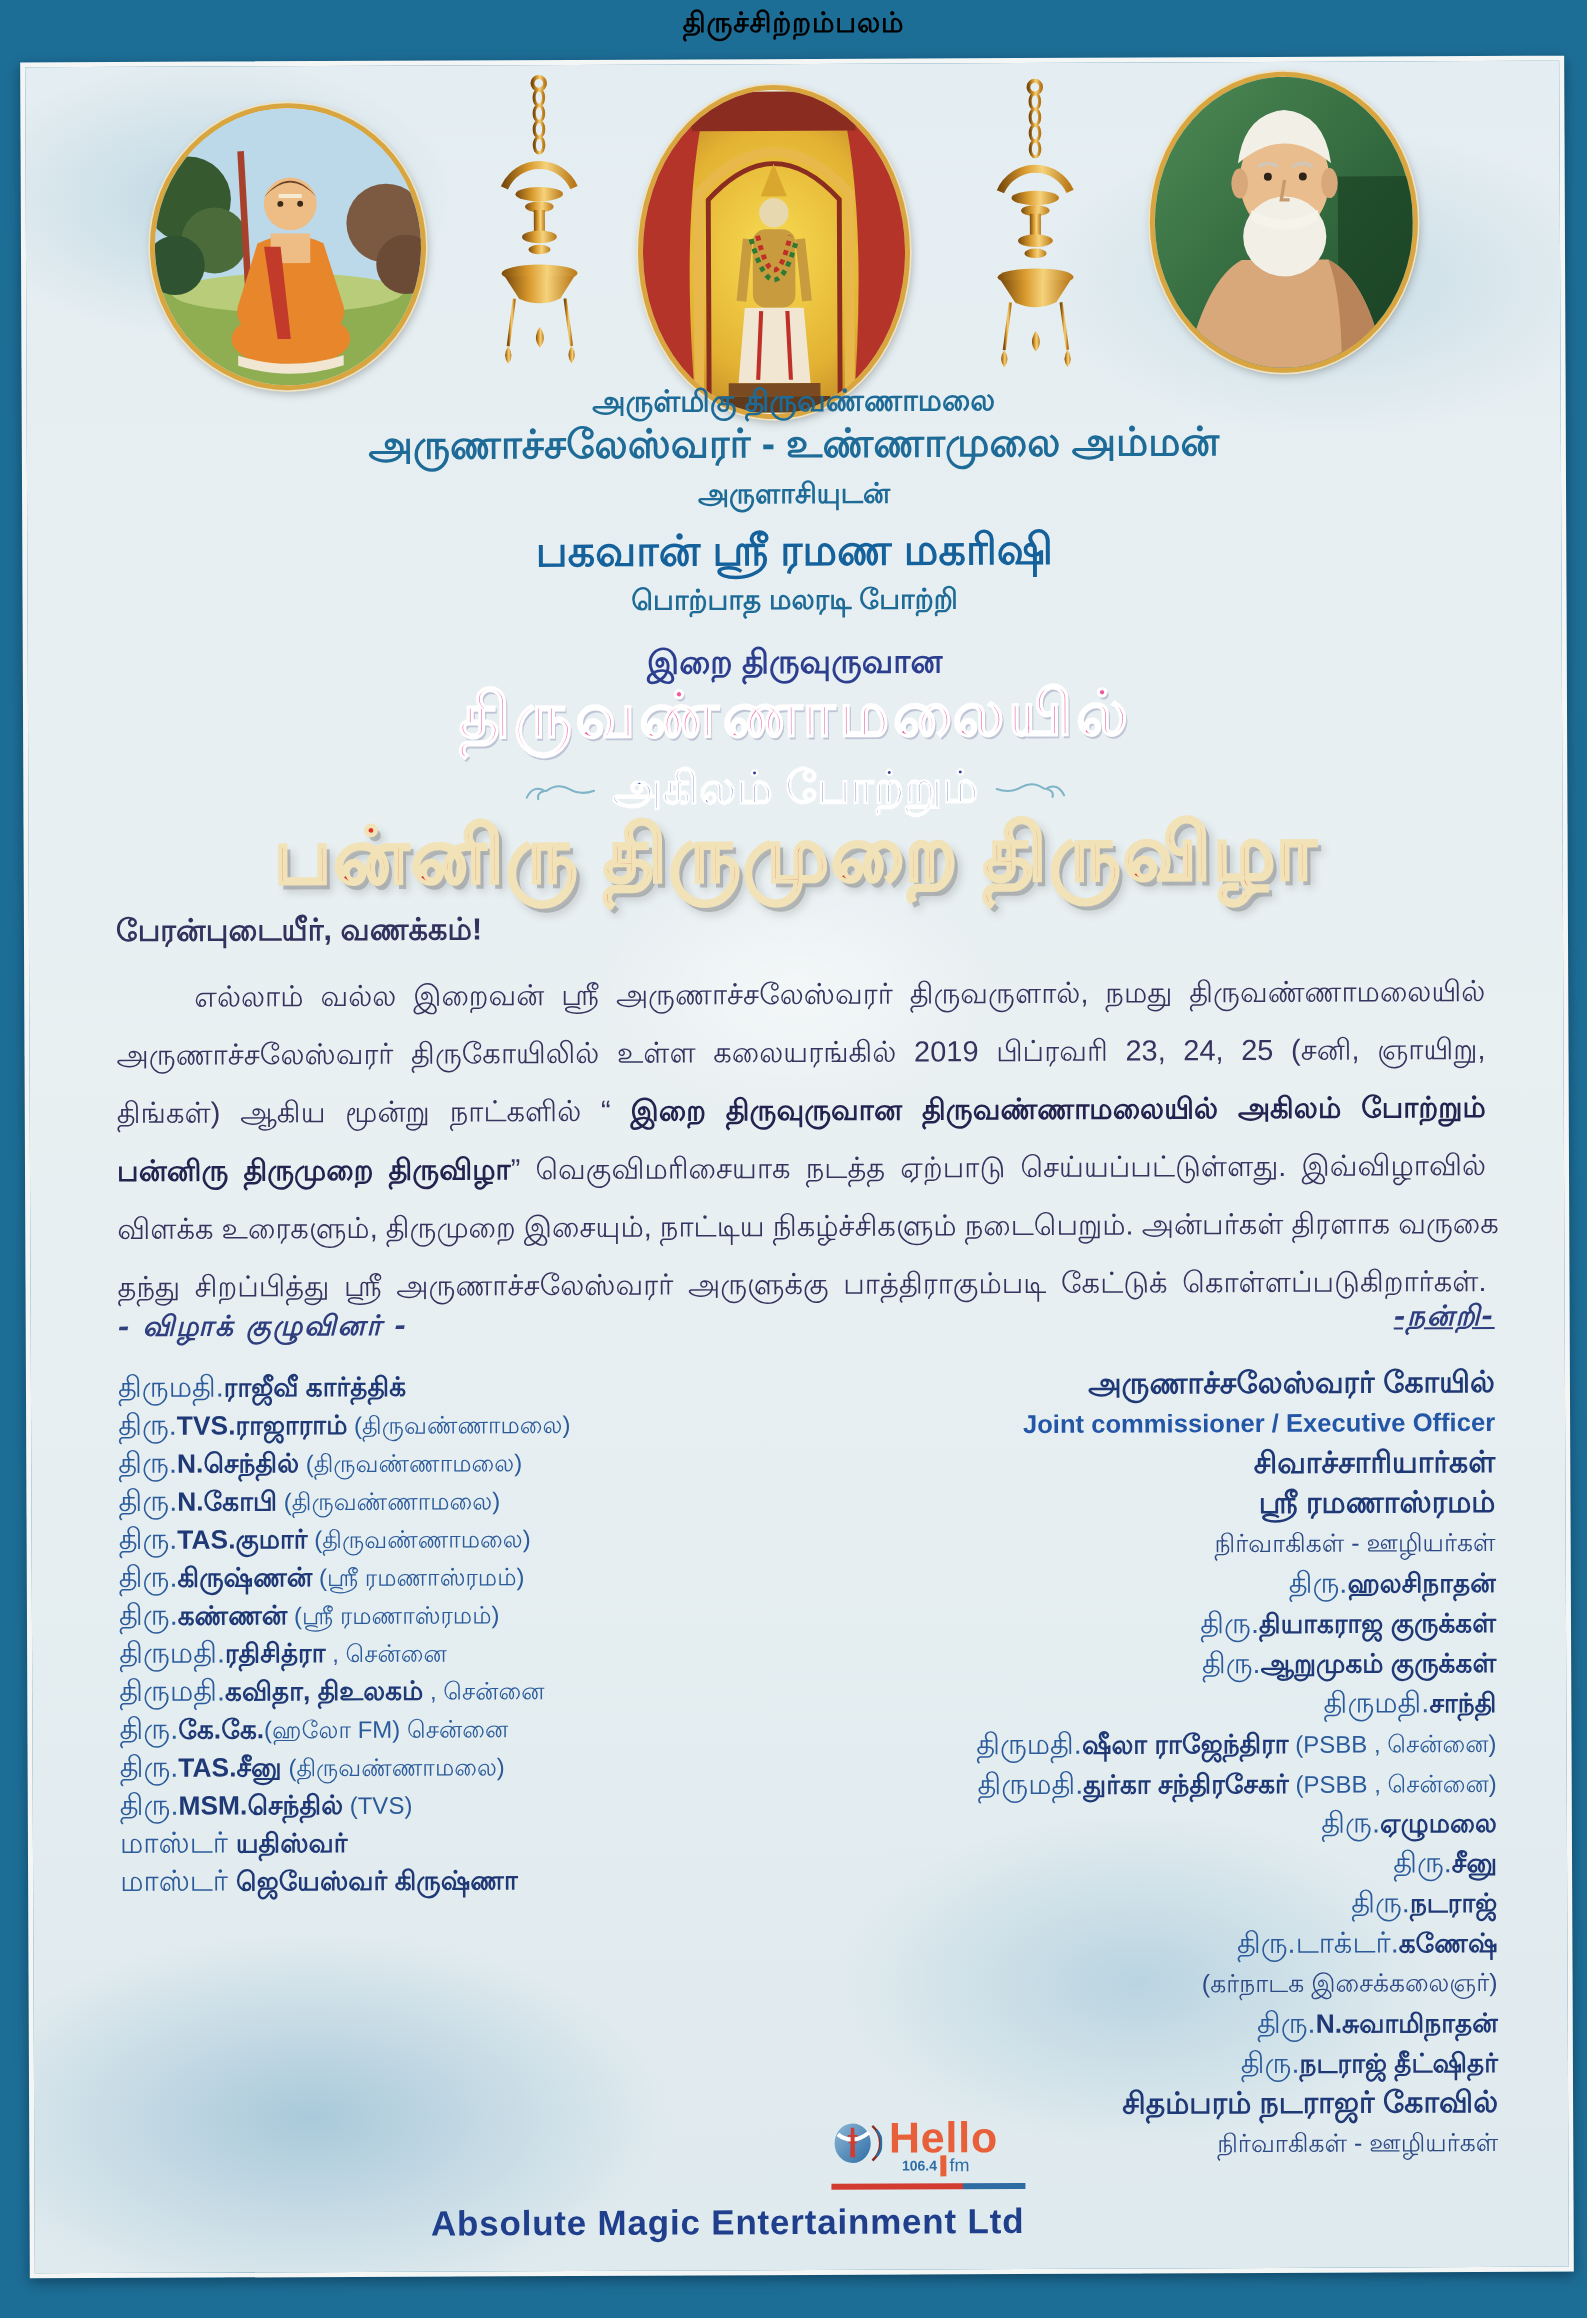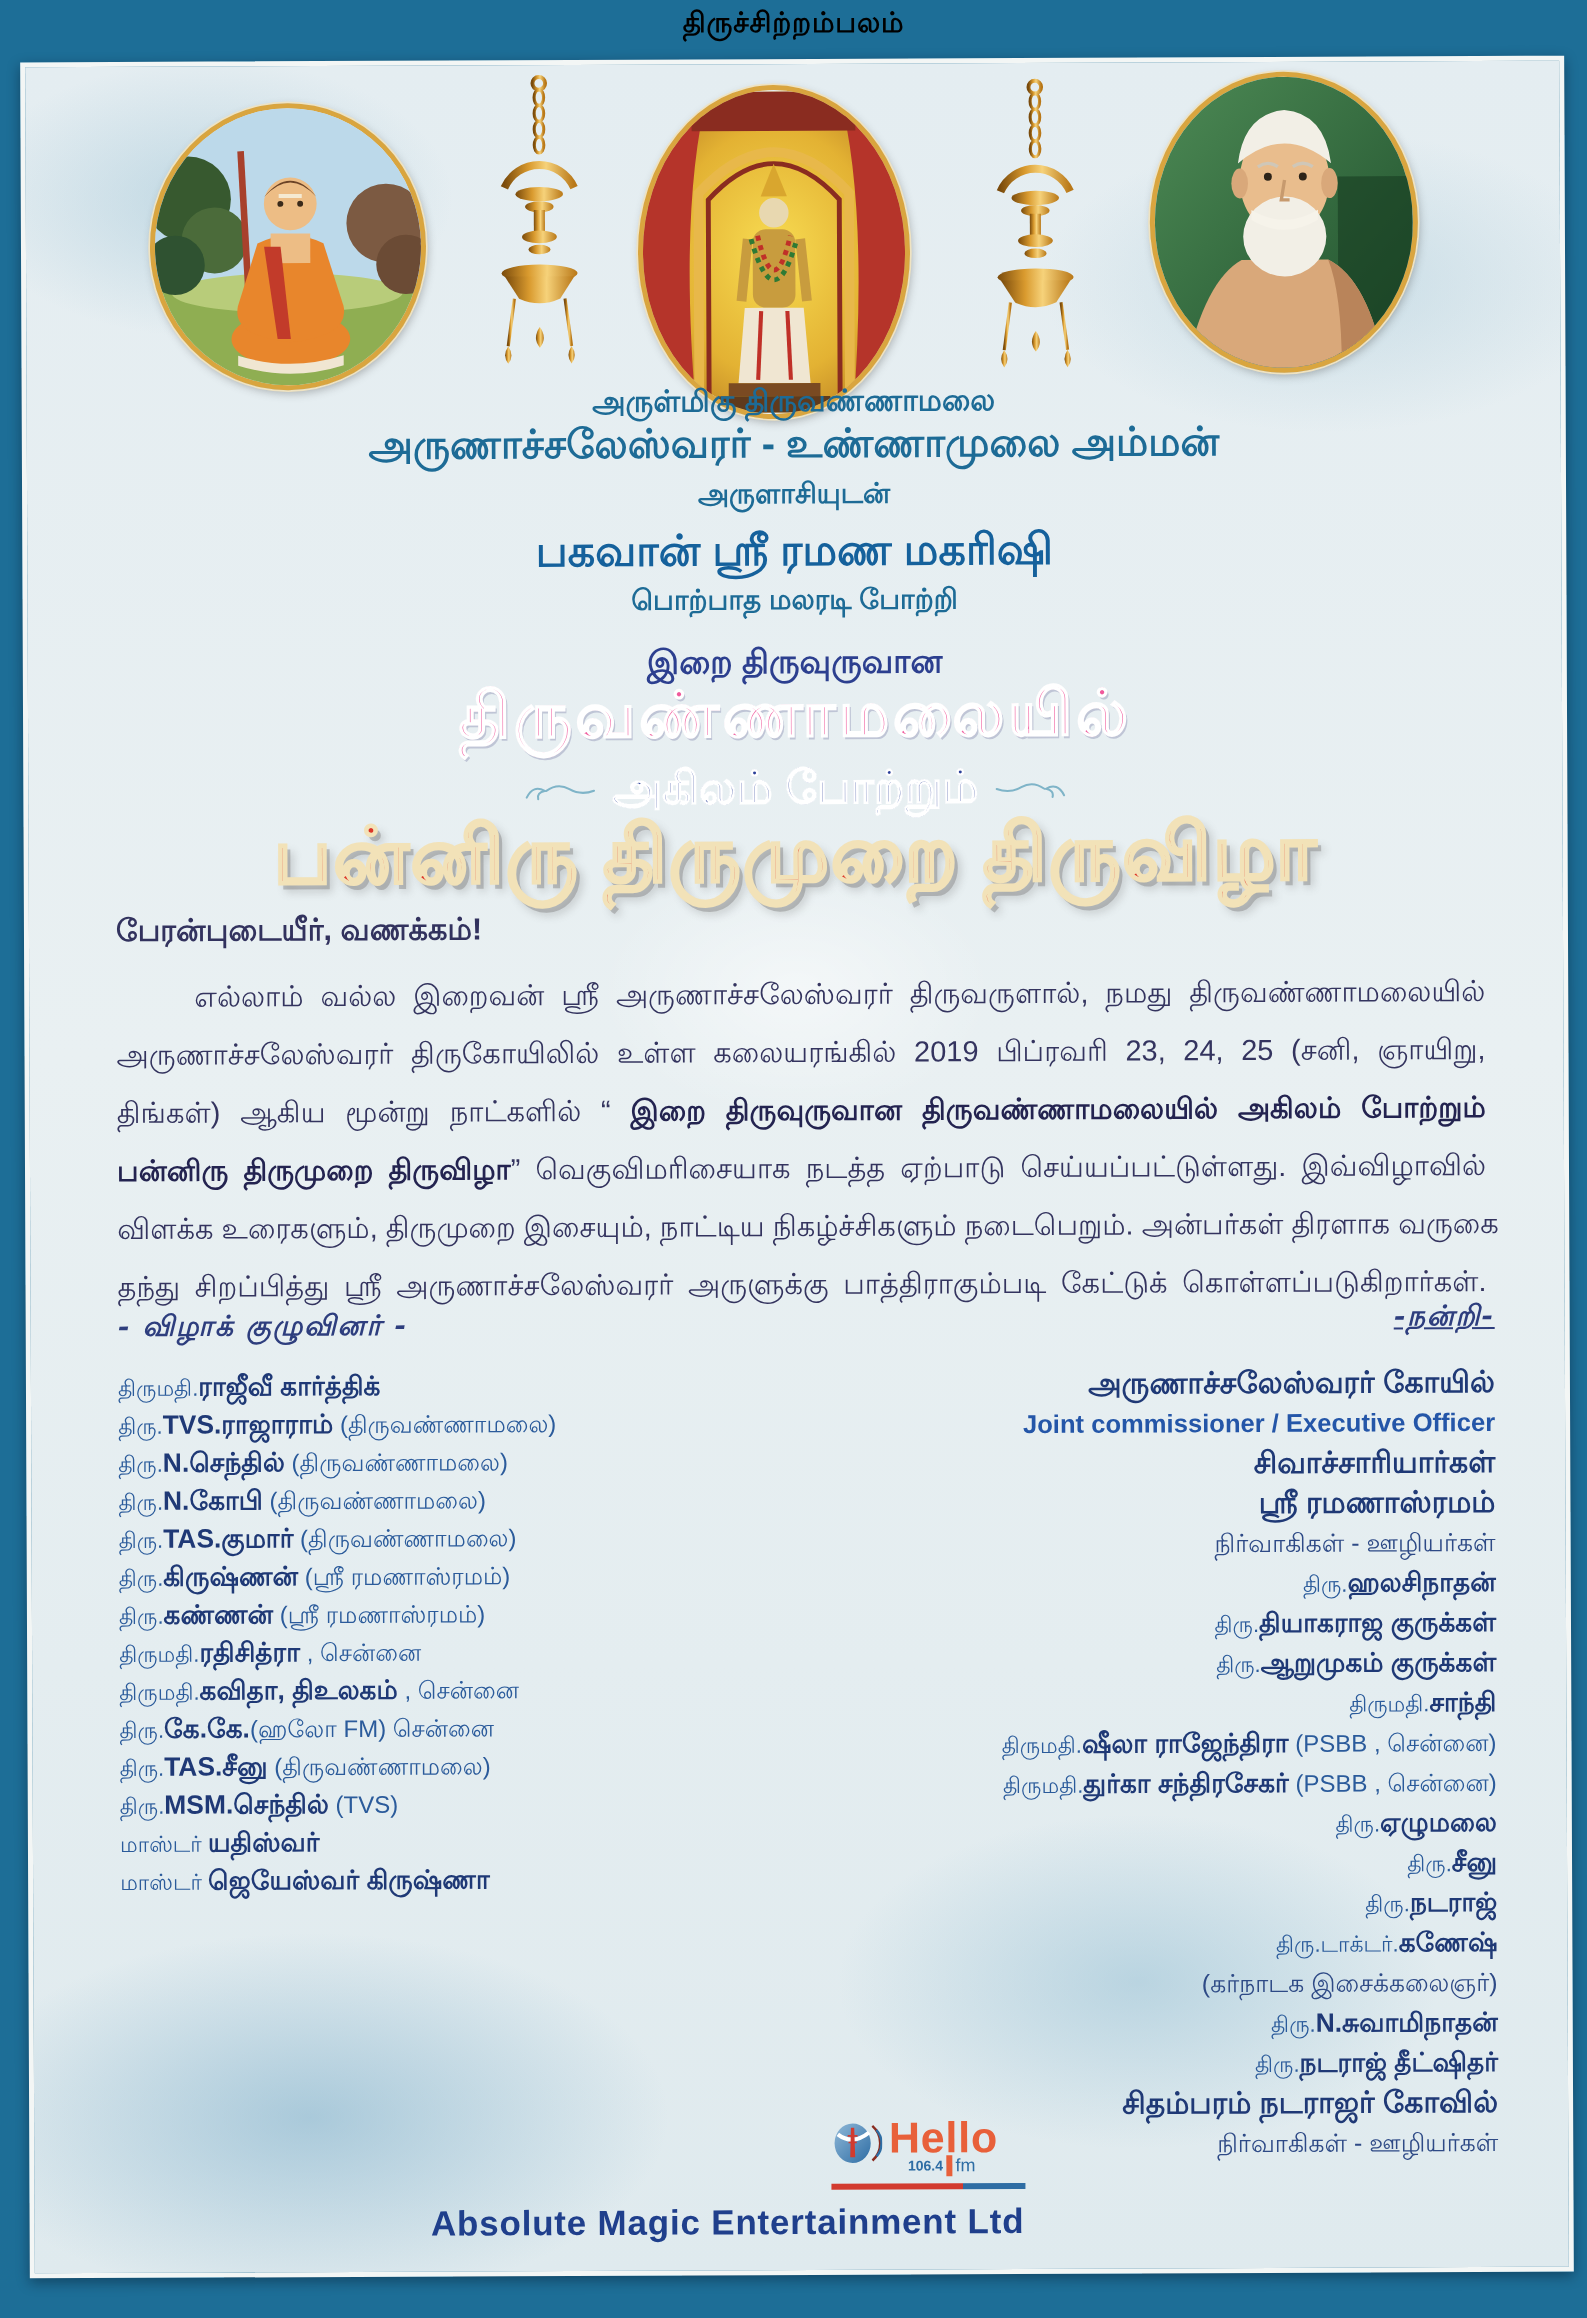--- a/index.html
+++ b/index.html
@@ -41,36 +41,36 @@
     font-size:29px;line-height:58px;}
   .body-line{text-align:justify;text-align-last:justify;white-space:nowrap;}
   .body-line.indent{padding-left:78px;}
   .bseg{font-weight:bold;color:#232350;}
   .sec-header{font-style:italic;font-family:"DejaVu Serif","Liberation Serif",serif;
     font-size:28px;color:#2e3e7e;letter-spacing:1.7px;font-weight:bold;position:absolute;}
   .namecol{position:absolute;top:1301px;}
   .namecol .name-row{height:38px;line-height:38px;white-space:nowrap;}
   #thanks-list{text-align:right;}
   #thanks-list .name-row{height:40px;line-height:40px;}
-  .name-row .pre{font-size:22px;color:#2b5b9b;}
+  .name-row .pre{font-size:29px;color:#2b5b9b;}
   .name-row .nm{font-size:26.4px;font-weight:bold;color:#1f3976;}
   .name-row .suf{font-size:24px;color:#2b5b9b;}
   .name-row.lg .nm{font-size:30px;}
   .name-row.en .nm{font-size:25.6px;color:#2456a8;}
   .name-row.plain .nm{font-weight:normal;font-size:25px;color:#2e4a86;}
   .dinamalar{position:absolute;left:495px;top:2062px;width:272px;text-align:center;}
   .dinamalar .row{display:flex;align-items:center;justify-content:center;gap:5px;}
   .dm-word{font-family:"Liberation Serif","DejaVu Serif",serif;font-weight:bold;
     font-size:41px;color:#1c1c1c;}
   .dm-tag{font-size:12.4px;color:#6a6f72;letter-spacing:0.8px;margin-top:1.7px;}
   .hellofm{position:absolute;left:797px;top:2054px;width:206px;}
   .hf-row{display:flex;align-items:flex-start;gap:6.6px;}
   .hf-word{font-size:43px;font-weight:bold;color:#e8603a;line-height:41px;
     letter-spacing:0.8px;}
-  .hf-sub{display:flex;align-items:center;gap:3px;margin-top:-3.3px;margin-left:19px;}
+  .hf-sub{display:flex;align-items:center;gap:3px;margin-top:-3.3px;margin-left:13px;}
   .hf-freq{font-size:14px;color:#2e6da4;font-weight:bold;}
   .hf-bar{width:6.6px;height:21.5px;background:#e8603a;}
   .hf-fm{font-size:18px;color:#2e6da4;font-weight:normal;}
   .hf-underline{margin-top:6.6px;width:194px;height:5.8px;
     background:linear-gradient(to right,#d23b2f 0 68%,#2e6da4 68% 100%);}
   .credit{position:absolute;top:2138px;left:206px;width:974px;text-align:center;
     font-size:35px;font-weight:bold;color:#1f3f8c;letter-spacing:0.8px;}
 </style>
 </head>
 <body>

